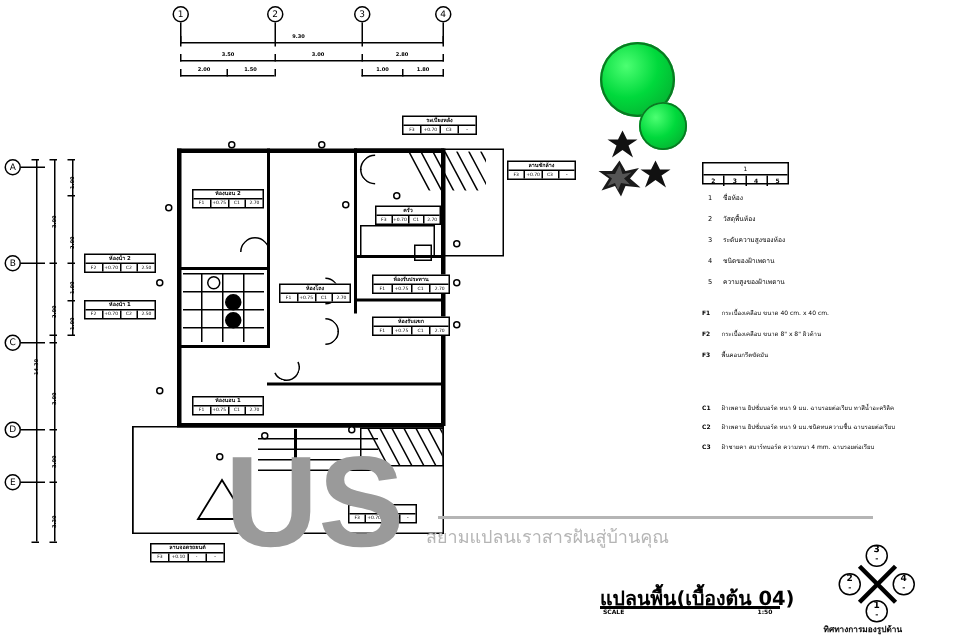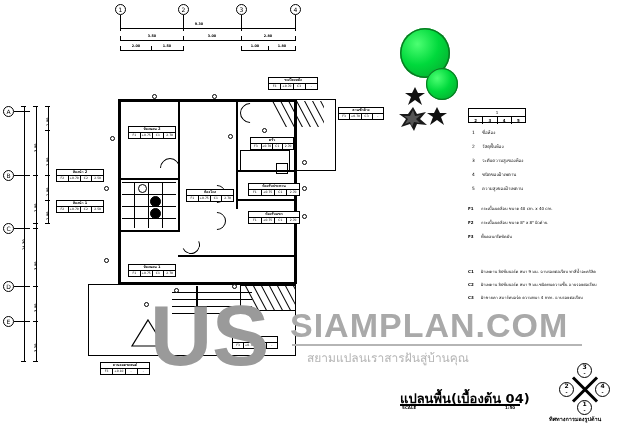--- a/index.html
+++ b/index.html
@@ -415,23 +415,22 @@
     <div class="notekey" style="left: 468px; top: 269px;">C1</div>
     <div class="note" style="left: 481px; top: 269px;">ฝ้าเพดาน ยิปซั่มบอร์ด หนา 9 มม. ฉาบรอยต่อเรียบ ทาสีน้ำอะคริลิค</div>
     <div class="notekey" style="left: 468px; top: 282px;">C2</div>
     <div class="note" style="left: 481px; top: 282px;">ฝ้าเพดาน ยิปซั่มบอร์ด หนา 9 มม.ชนิดทนความชื้น ฉาบรอยต่อเรียบ</div>
     <div class="notekey" style="left: 468px; top: 295px;">C3</div>
     <div class="note" style="left: 481px; top: 295px;">ฝ้าชายคา สมาร์ทบอร์ด ความหนา 4 mm. ฉาบรอยต่อเรียบ</div>
   </div>
 
 <div id="watermark">
   <div class="wm-u" style="left:0px;top:-8px;">US</div>
-  <div class="wm-text" style="left:140px;top:6px;">SIAMPLAN.COM</div>
   <div class="wm-rule" style="left:142px;top:44px;width:290px;"></div>
-  <div class="wm-sub" style="left:157px;top:48px;">สยามแปลนเราสารฝันสู่บ้านคุณ</div>
+  <div class="wm-sub" style="left:134px;top:48px;">สยามแปลนเราสารฝันสู่บ้านคุณ</div>
 </div>
 
 <div id="plan-title" style="left:400px;top:388px;">แปลนพื้น(เบื้องต้น 04)</div>
 <div class="titlerule" style="left:400px;top:404px;width:120px;"></div>
 <div class="abs" style="left:402px;top:405px;font-size:4px;font-weight:bold;">SCALE</div>
 <div class="abs" style="left:505px;top:405px;font-size:4px;font-weight:bold;">1:50</div>
 
 <div class="abs" style="left:558px;top:363px;width:54px;height:54px;">
   <div class="cx" style="left:10px;top:25px;transform:rotate(45deg);"></div>
   <div class="cx" style="left:10px;top:25px;transform:rotate(-45deg);"></div>

